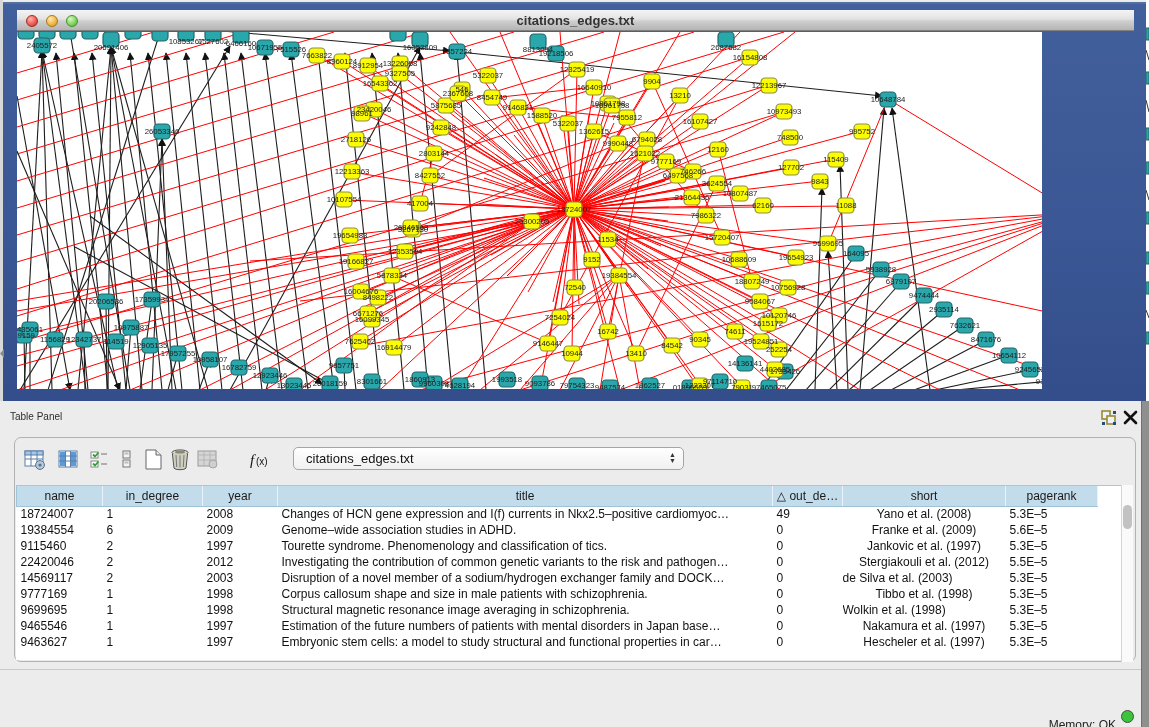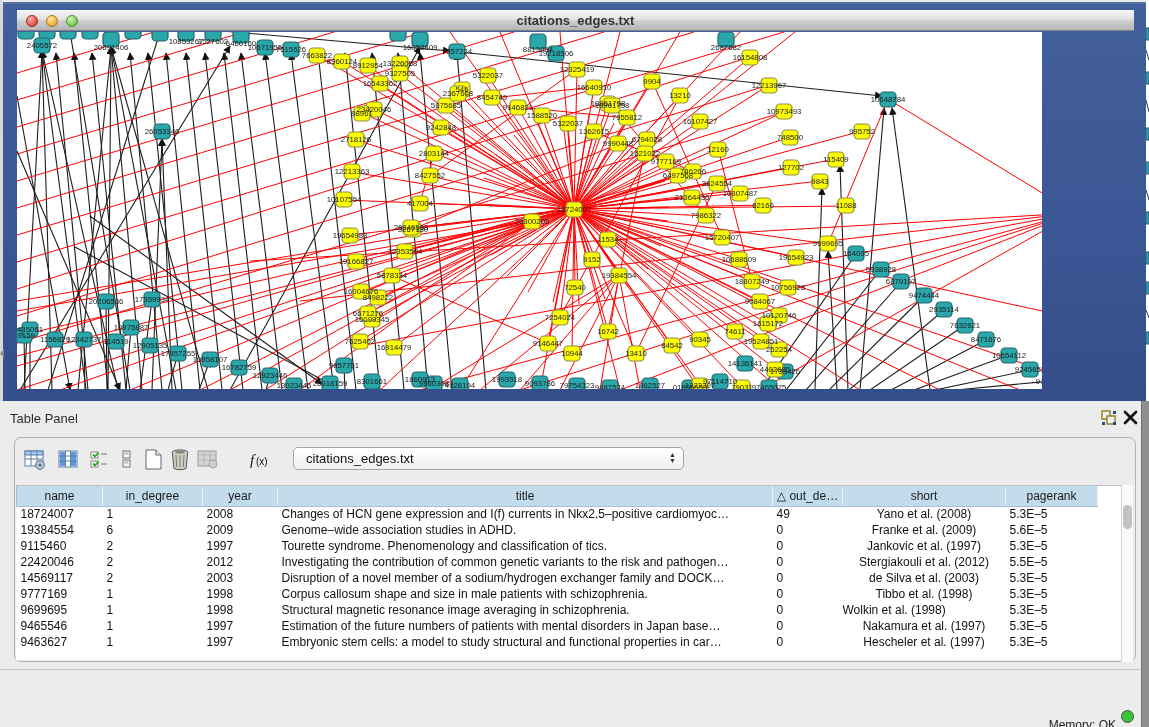--- a/index.html
+++ b/index.html
@@ -17,21 +17,21 @@
  font-size:13px;font-weight:bold;color:#333}
 .tl{position:absolute;top:5px;width:12px;height:12px;border-radius:50%;}
 #tl-r{left:9px;background:radial-gradient(circle at 35% 30%,#ffb3ab,#e9594e 60%,#b1332c);border:1px solid #9d2b25}
 #tl-y{left:28.5px;background:radial-gradient(circle at 35% 30%,#ffe9b0,#f0b43e 60%,#c98c1f);border:1px solid #a87918}
 #tl-g{left:48.5px;background:radial-gradient(circle at 35% 30%,#d6f8c0,#7ed15e 60%,#4ba12f);border:1px solid #49912c}
 #canvas{position:absolute;left:17px;top:32px;width:1025px;height:357px;background:#fff;overflow:hidden}
 #rsliver{position:absolute;left:1146px;top:0;width:3px;height:401px;background:#fff}
 
 #tablepanel{position:absolute;left:0;top:401px;width:1149px;height:326px;background:#ececec}
 #tp-head{position:absolute;left:0;top:0;width:100%;height:32px}
-#tp-head .lbl{position:absolute;left:10px;top:10px;font-size:13px;color:#2d2d2d}
+#tp-head .lbl{position:absolute;left:10px;top:10px;font-size:10px;color:#2d2d2d}
 #container{position:absolute;left:14px;top:36px;width:1122px;height:225px;
  background:#ececec;border:1px solid #b2b2b2;border-radius:7px}
 #toolbar{position:absolute;left:0px;top:10px;height:26px;width:100%}
 #combo{position:absolute;left:278px;top:-1px;width:391px;height:23px;background:linear-gradient(180deg,#ffffff,#f0f0f0);
  border:1px solid #a5a5a5;border-radius:5px;font-size:13px;color:#111;line-height:21px;padding-left:12px}
 #combo .arr{position:absolute;right:7px;top:4px;font-size:7px;color:#333;line-height:6px}
 #tblwrap{position:absolute;left:1px;top:47px;width:1108px;height:175px;background:#fff;overflow:hidden;border-top:1px solid #c0c0c0}
 table.t{border-collapse:collapse;table-layout:fixed;width:1081px;font-size:12px;color:#111}
 table.t th{background:#c3dcec;font-weight:normal;color:#1a1a1a;height:20px;
  border-right:1px solid #e8f2f8;border-left:1px solid #9fc3d8;border-bottom:1px solid #9fc3d8;font-size:12px}
@@ -818,21 +818,21 @@
                 <td>0</td>
                 <td style="text-align:center;padding:0">Stergiakouli et al. (2012)</td>
                 <td>5.5E–5</td>
               </tr>
               <tr>
                 <td>14569117</td>
                 <td>2</td>
                 <td>2003</td>
                 <td>Disruption of a novel member of a sodium/hydrogen exchanger family and DOCK…</td>
                 <td>0</td>
-                <td style="text-align:center;padding:0">de Silva et al. (2003)</td>
+                <td style="text-align:left;padding:0">de Silva et al. (2003)</td>
                 <td>5.3E–5</td>
               </tr>
               <tr>
                 <td>9777169</td>
                 <td>1</td>
                 <td>1998</td>
                 <td>Corpus callosum shape and size in male patients with schizophrenia.</td>
                 <td>0</td>
                 <td style="text-align:center;padding:0">Tibbo et al. (1998)</td>
                 <td>5.3E–5</td>

